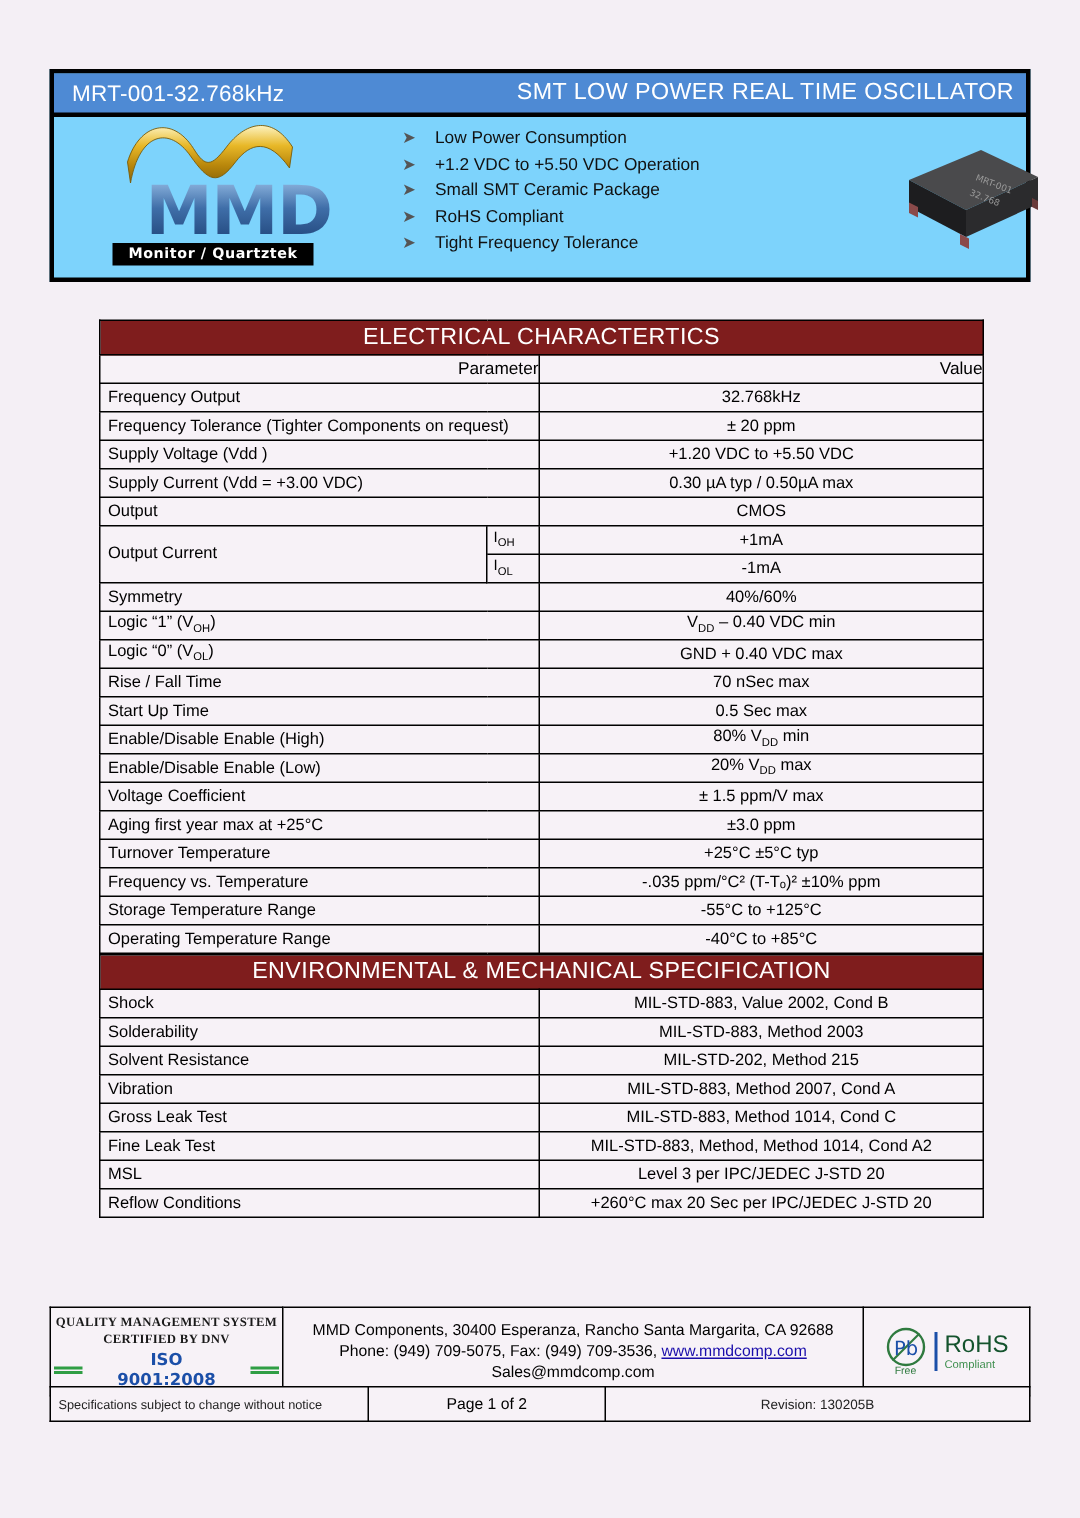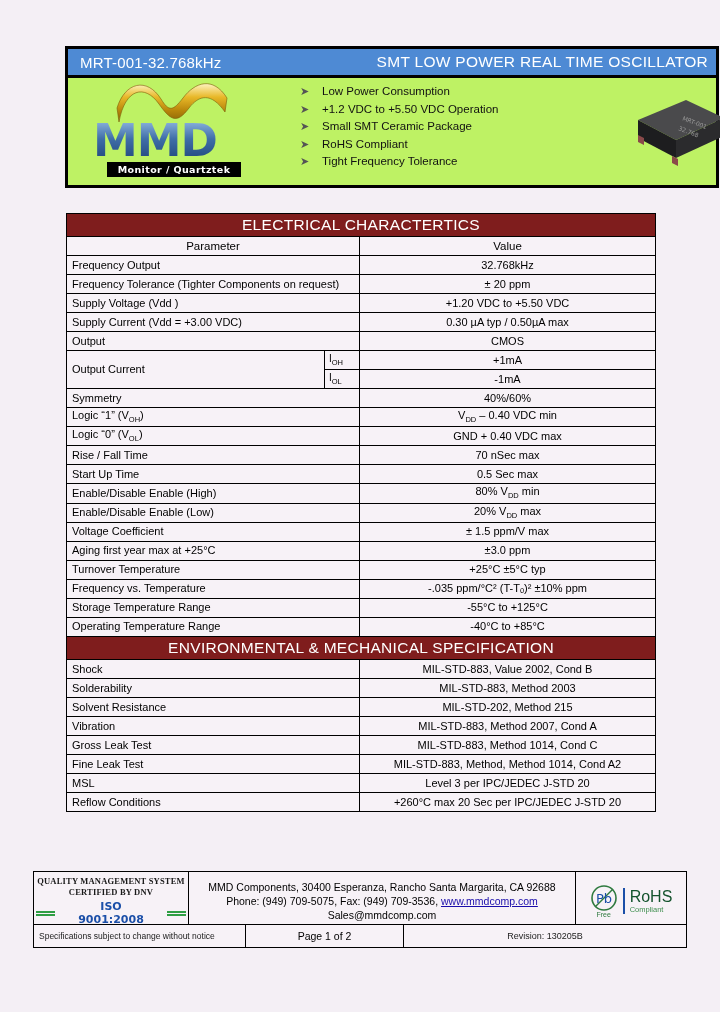--- a/index.html
+++ b/index.html
@@ -11,21 +11,21 @@
     font-family: "Liberation Sans", sans-serif;
     color: #000;
     position: relative;
     overflow: hidden;
   }
   .page { position: absolute; left: 0; top: 0; width: 720px; height: 1012px; }
 
   
   .header-box {
     position: absolute; left: 33px; top: 46px; width: 654px; height: 142px;
-    border: 3px solid #000; box-sizing: border-box; background: #bef264; margin-left: 32px;
+    border: 3px solid #000; box-sizing: border-box; background: #7dd3fc;
   }
   .title-bar {
     height: 26px; background: #4e8ad4; border-bottom: 3px solid #000;
     display: flex; align-items: center; position: relative;
   }
   .part-number {
     color: #ffffff; font-size: 15px; letter-spacing: .2px;
     margin-left: 12px; white-space: nowrap;
   }
   .product-title {
@@ -35,21 +35,21 @@
   .header-body {
     height: 110px; display: flex; align-items: flex-start; position: relative;
   }
 
   
   .logo { position: absolute; left: 25px; top: 4px; width: 160px; height: 100px; }
   .logo-wave { position: absolute; left: 22px; top: 0px; width: 120px; height: 48px; }
   .logo-mmd {
     position: absolute; left: 0px; top: 38px; width: 160px; height: 42px;
     font-family: "DejaVu Sans", sans-serif; font-weight: bold; font-size: 45px;
-    letter-spacing: -1px; line-height: 42px; text-align: left;
+    letter-spacing: -1px; line-height: 42px; text-align: right;
     color: #3f6ea8;
     background: linear-gradient(180deg,#8fb6e0 0%,#3f6ea8 45%,#20457a 100%);
     -webkit-background-clip: text; background-clip: text; color: transparent;
     text-shadow: none;
   }
   .logo-sub {
     position: absolute; left: 14px; top: 80px; width: 134px; height: 15px;
     background: #000; color: #fff; font-size: 9.5px; font-weight: bold;
     text-align: center; line-height: 15px; letter-spacing: .4px;
     font-family: "DejaVu Sans", sans-serif;
@@ -71,21 +71,21 @@
   .spec-table {
     position: absolute; border-collapse: collapse; table-layout: fixed;
     background: #f7f2f7;
   }
   .spec-table td, .spec-table th { border: 1.5px solid #000; }
   .tbl-title {
     background: #7f1d1d; color: #fff; font-size: 15.5px; font-weight: normal;
     text-align: center; height: 22px; letter-spacing: .3px; padding: 0;
     border: 1.5px solid #000;
   }
-  .col-head { text-align: center; font-size: 11.5px; height: 17px; padding: 0 0 1px 0; }
+  .col-head { text-align: right; font-size: 11.5px; height: 17px; padding: 0 0 1px 0; }
   .cell-param { font-size: 11px; padding: 1px 0 2px 5px; height: 15px; }
   .cell-val { font-size: 11px; text-align: center; padding: 1px 0 2px 0; height: 15px; }
   .cell-sym { font-size: 10px; padding: 1px 0 2px 4px; }
   sub { font-size: 7.5px; }
 
   #electrical { left: 66px; top: 213px; width: 589px; }
   #environmental { left: 66px; top: 636px; width: 589px; }
 
   
   .footer {

